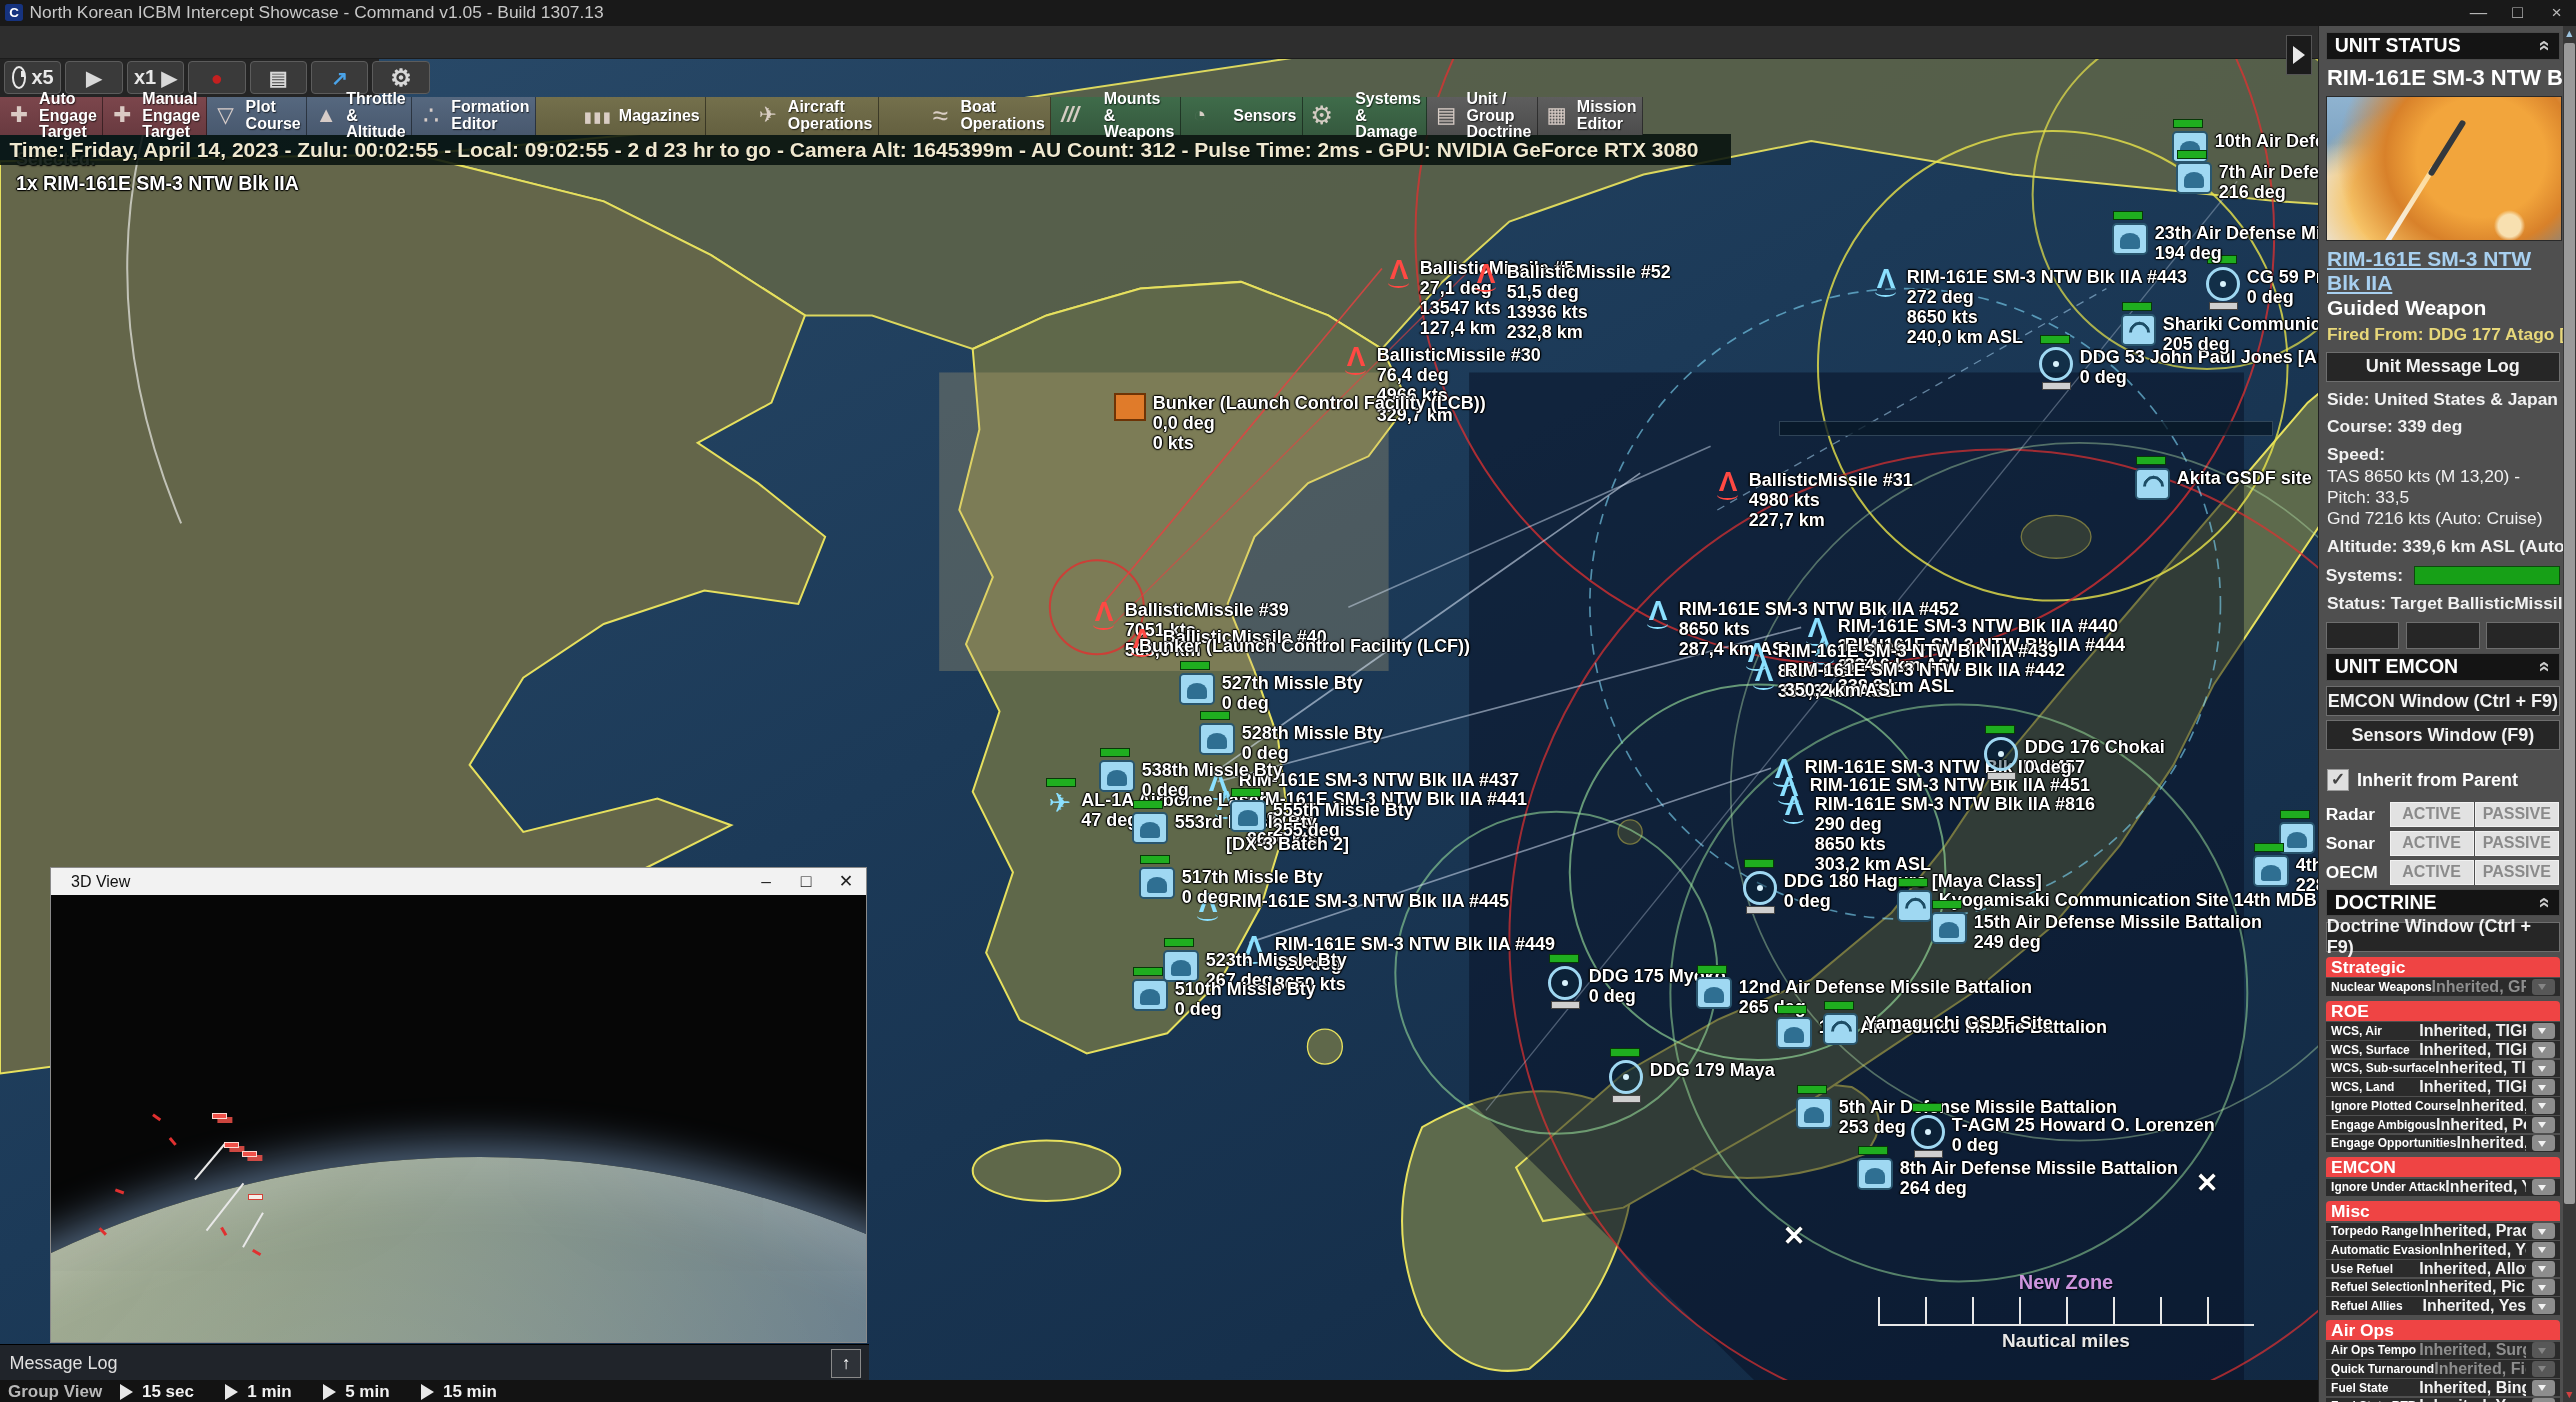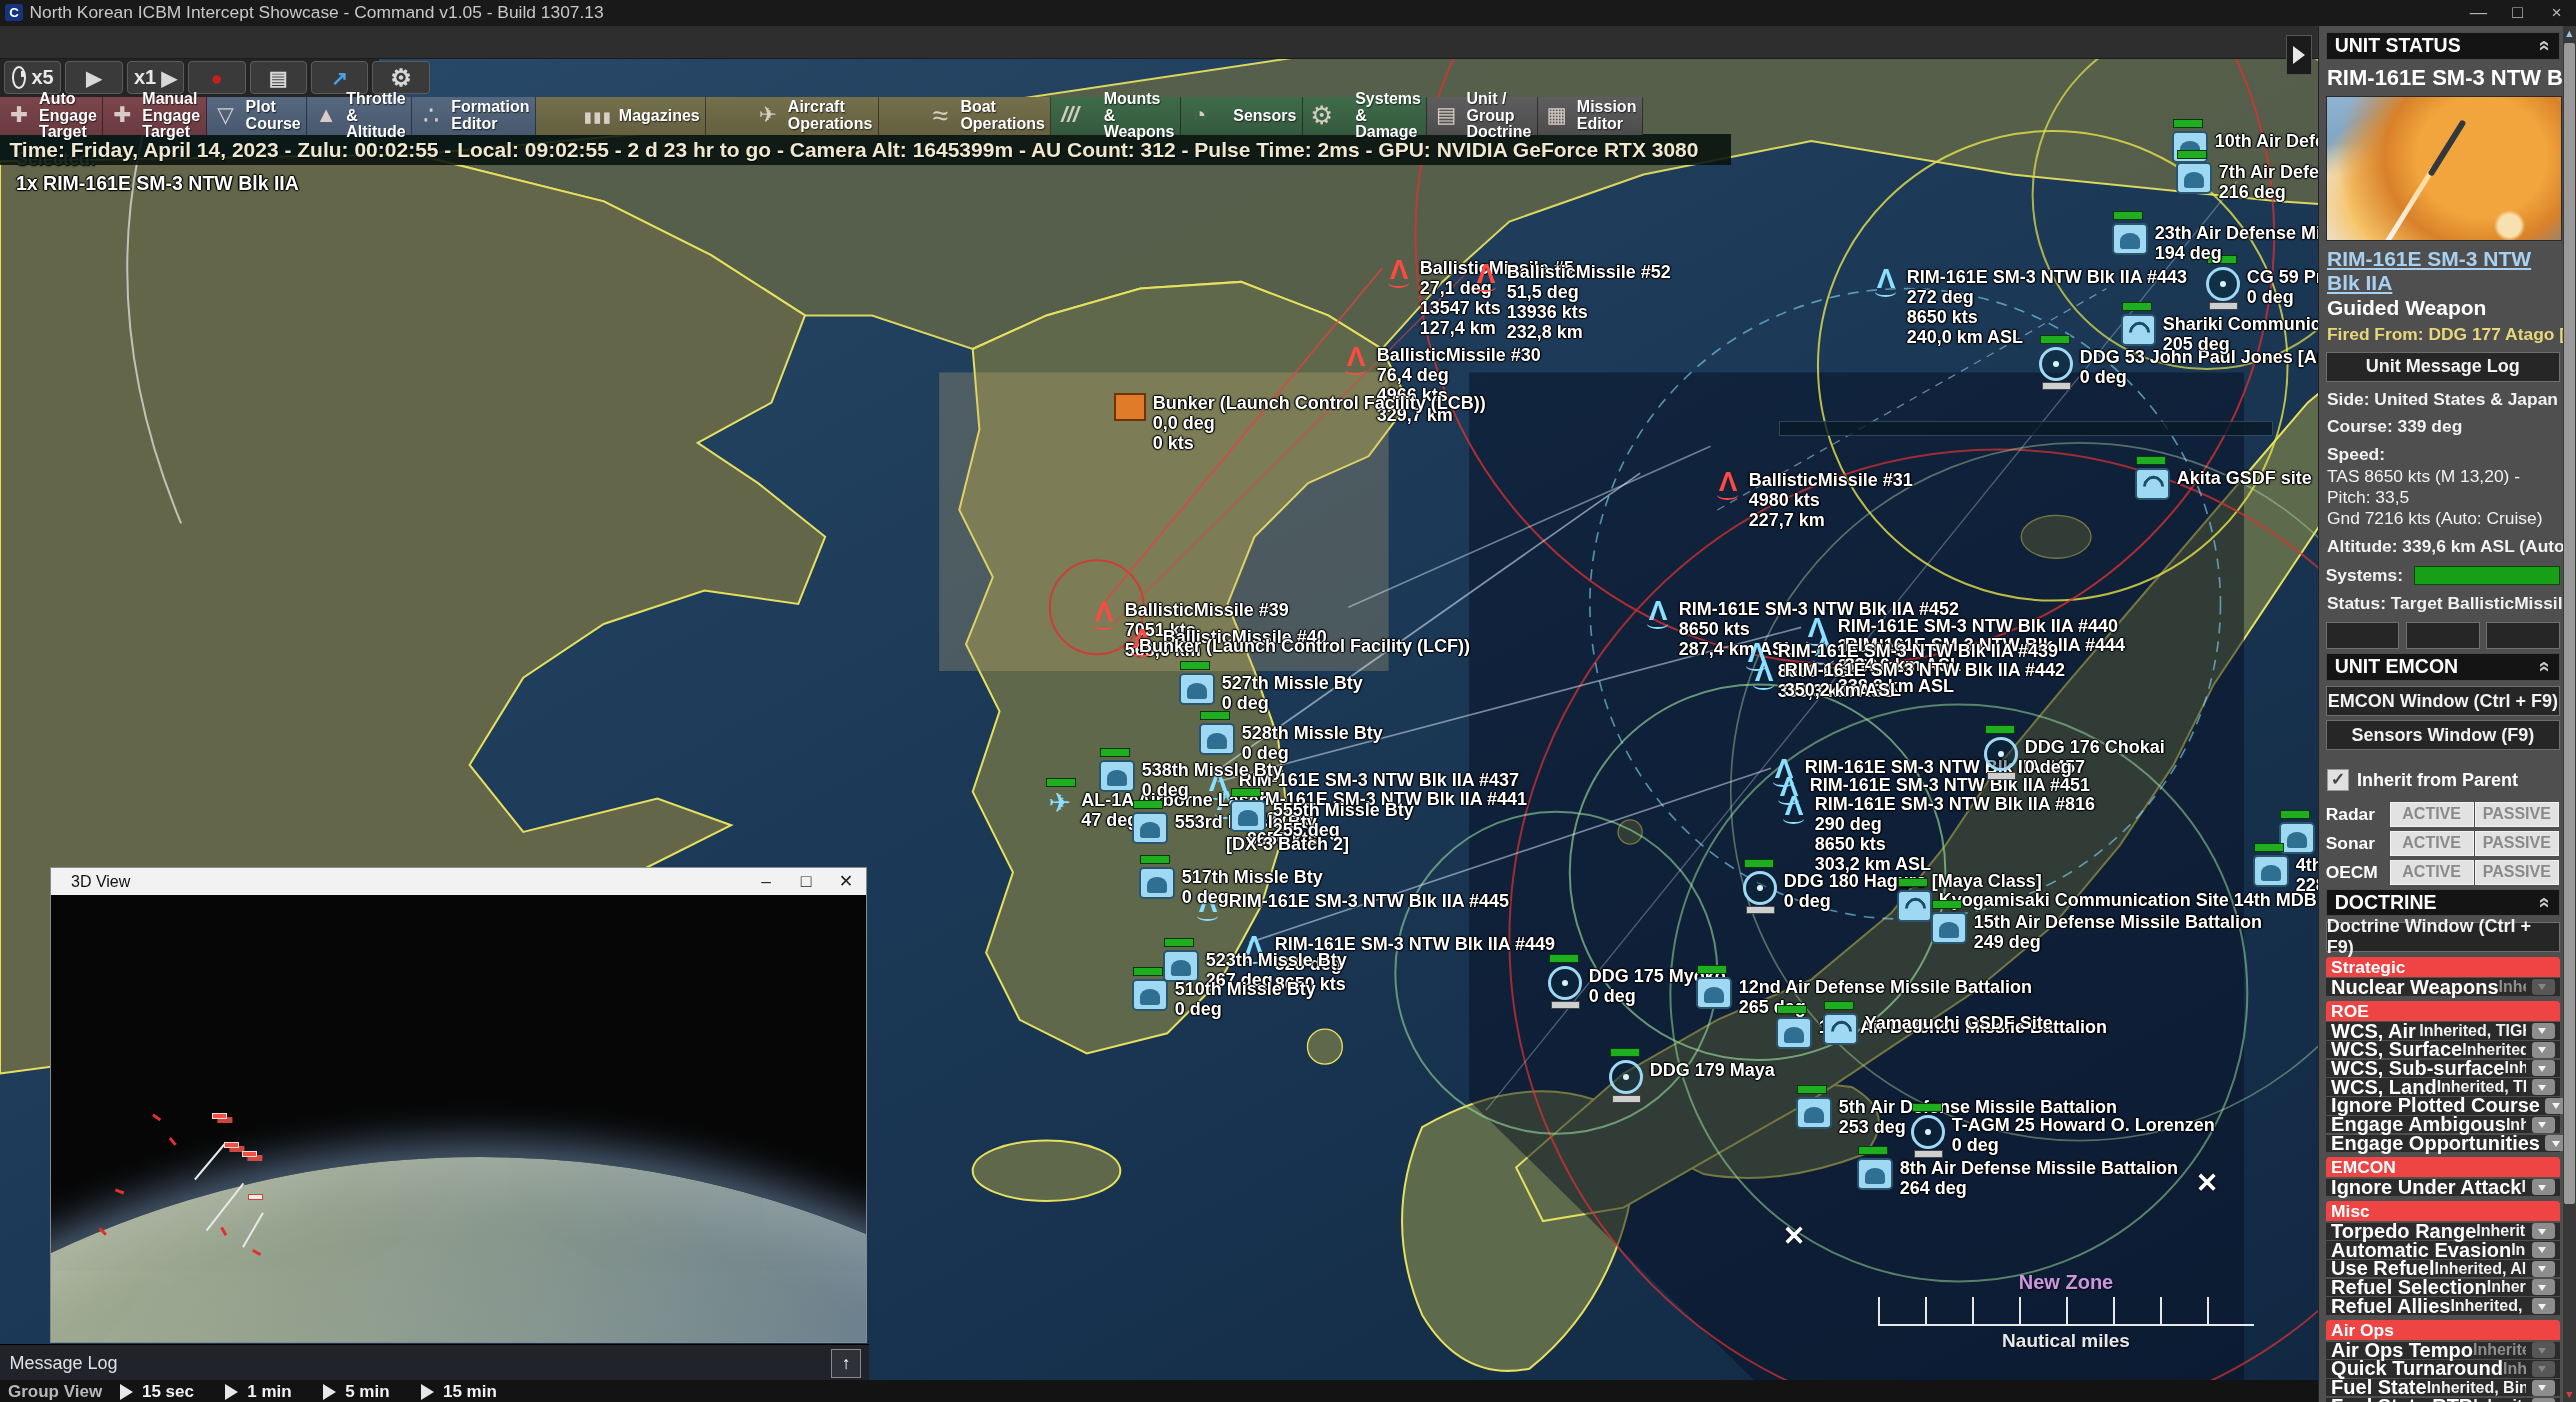--- a/index.html
+++ b/index.html
@@ -152,21 +152,21 @@
   .us-btnrow .sb-btn{flex:1;margin:0;height:25.5px;font-size:17px;}
   .inherit-row{display:flex;align-items:center;gap:8px;margin:19px 0 10.7px 1.3px;}
   .cb{width:20px;height:20px;background:#e0e0e0;border:1.3px solid #999;color:#444;font-size:17.4px;font-weight:bold;text-align:center;line-height:19px;}
   .inherit-lbl{color:#fff;font-size:18px;font-weight:bold;}
   .em-row{display:flex;align-items:center;margin:4px 0;}
   .em-lbl{width:64px;color:#fff;font-size:17.4px;font-weight:bold;}
   .tg{flex:1;height:23px;background:#e2e2e2;border:1.3px solid #f2f2f2;color:#8a8a8a;font-size:16px;font-weight:bold;display:flex;align-items:center;justify-content:center;margin-right:1.3px;}
   .d-item{display:flex;align-items:center;height:17.4px;padding:0 5.4px;margin:0 0 1.3px 0;background:#2b2b2b;}
   .d-item.hdr{height:20px;background:#ef4444;border-radius:4px 4px 0 0;margin-top:5.4px;}
   .d-item.hdr .d-lbl{font-size:17.4px;}
-  .d-lbl{color:#fff;font-size:20px;font-weight:bold;white-space:nowrap;}
+  .d-lbl{color:#fff;font-size:12px;font-weight:bold;white-space:nowrap;}
   .d-val{margin-left:auto;color:#f2f2f2;font-size:16px;font-weight:bold;white-space:nowrap;overflow:hidden;max-width:107px;}
   .d-dd{flex:0 0 23px;height:16px;margin-left:5.4px;background:#8d8d8d;border-radius:3.4px;position:relative;}
   .d-dd::after{content:"";position:absolute;left:6.7px;top:5.4px;border-left:4.7px solid transparent;border-right:4.7px solid transparent;border-top:6px solid #f2f2f2;}
   .d-item.dim .d-val{color:#8e8e8e;}
   .d-item.dim .d-dd{opacity:.45;}
   #collapse-handle{position:absolute;left:2286px;top:35px;width:24px;height:38px;background:#1b1b1b;border:0.7px solid #555;z-index:41;display:flex;align-items:center;justify-content:center;}
   #collapse-handle .tri{width:0;height:0;border-left:12px solid #e8e8e8;border-top:9.4px solid transparent;border-bottom:9.4px solid transparent;}
 </style>
 </head>
 <body>

